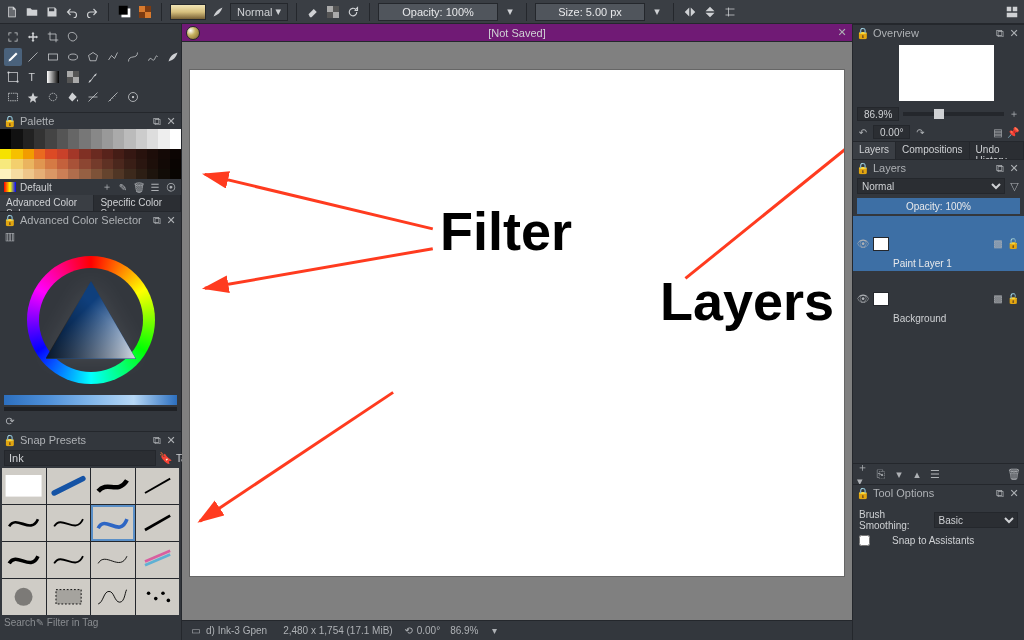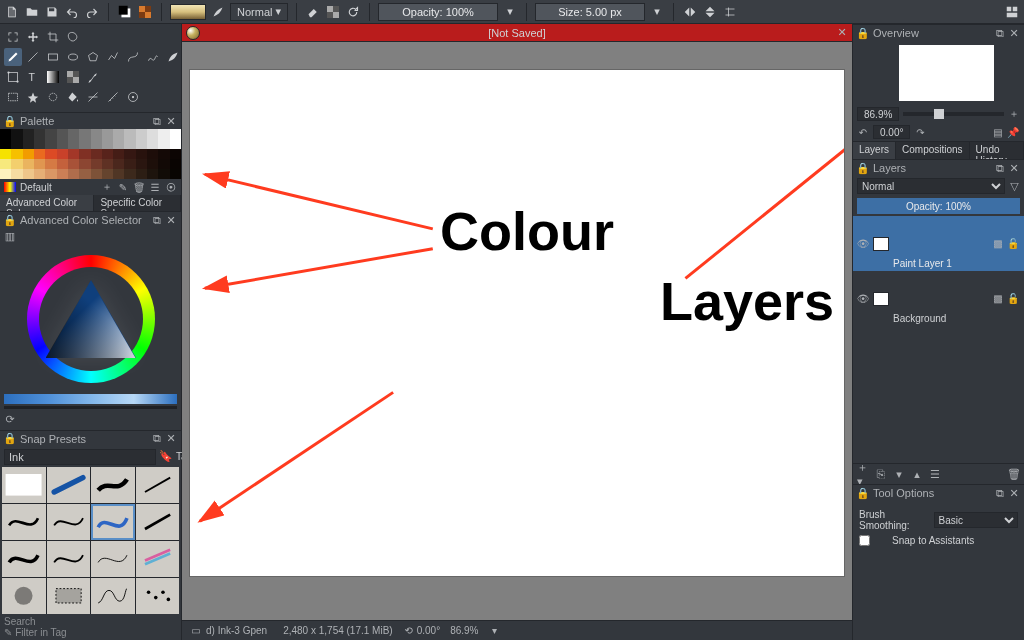--- a/index.html
+++ b/index.html
@@ -44,25 +44,25 @@
   .tri-overlay { position:absolute; width:90px; height:78px; background:linear-gradient(45deg, rgba(0,0,0,.7), transparent 60%), linear-gradient(-45deg, rgba(255,255,255,.9), transparent 60%); clip-path:polygon(50% 0,100% 100%,0 100%);}
   #hue-strip { height:10px; background:linear-gradient(90deg,#2c6fbf,#4e8fd8,#81b6ea,#b7d8f6,#2c6fbf); margin:0 4px;}
   #hue-strip2 { height:4px; background:#1f2125; margin:2px 4px 4px;}
 
   #brush-search { display:flex; gap:4px; padding:2px 4px; align-items:center; }
   #brush-search input { flex:1; background:#2b2e33; border:1px solid #24272c; color:#cfd1d4; font-size:11px; padding:1px 4px; height:16px;}
   #brush-grid { display:grid; grid-template-columns:repeat(4,1fr); grid-auto-rows:36px; gap:1px; background:#24272c; margin:0 2px;}
   .brush { background:#cfccc6; display:flex; align-items:center; justify-content:center; cursor:pointer; overflow:hidden;}
   .brush.sel { outline:2px solid #5a8fc7; outline-offset:-2px;}
   .bstroke { width:90%; height:60%; }
-  #brush-foot { padding:2px 4px; font-size:10px; color:#8a8d91; display:flex; justify-content:flex-start;flex-direction:column;}
+  #brush-foot { padding:2px 4px; font-size:10px; color:#8a8d91; display:flex; justify-content:flex-start;}
 
   
   #center { flex:1; display:flex; flex-direction:column; background:#2e3238; }
-  #doc-tab { height:18px; background:#b91c1c; display:flex; align-items:center; justify-content:center; position:relative; font-size:11px; color:#cfd1d4; border-bottom:1px solid #24272c;}
+  #doc-tab { height:18px; background:#701a75; display:flex; align-items:center; justify-content:center; position:relative; font-size:11px; color:#cfd1d4; border-bottom:1px solid #24272c;}
   #doc-tab .logo { position:absolute; left:4px; width:14px; height:14px; border-radius:50%; background:radial-gradient(circle at 30% 30%, #fff,#c5b260 40%,#7d5f2a); border:1px solid #24272c;}
   #doc-close { position:absolute; right:4px; cursor:pointer;}
   #canvas-wrap { flex:1; background:#808080; display:flex; align-items:center; justify-content:center; position:relative; padding:28px 8px 44px;}
   #canvas { background:#fff; width:100%; height:100%; position:relative; box-shadow:0 0 0 1px rgba(0,0,0,.2);}
   .canvas-text { position:absolute; font-family:"Arial Black",sans-serif; font-weight:900; color:#000; }
   .arrow { position:absolute; pointer-events:none; }
 
   #statusbar { height:20px; background:#33373d; display:flex; align-items:center; font-size:10px; color:#aeb1b5; border-top:1px solid #24272c;}
   #statusbar .sbl { padding:0 8px; display:flex; align-items:center; gap:4px;}
   #statusbar .grow { flex:1; text-align:center;}
@@ -603,21 +603,21 @@
   </div>
 
   <div id="center">
     <div id="doc-tab">
       <span class="logo"></span>
       <span>[Not Saved]</span>
       <span id="doc-close" class="mini-icon">✕</span>
     </div>
     <div id="canvas-wrap">
       <div id="canvas">
-        <span class="canvas-text" style="left:250px; top:130px; font-size:54px;">Colour</span>
+        <span class="canvas-text" style="left:250px; top:130px; font-size:54px;">Filter</span>
         <span class="canvas-text" style="left:470px; top:200px; font-size:54px;">Layers</span>
 
         <svg class="arrow" style="left:0;top:0;width:100%;height:100%;" viewBox="0 0 660 500">
           <defs>
               <marker id="ah" markerWidth="10" markerHeight="10" refX="8" refY="3" orient="auto">
                 <path d="M0 0 9 3 0 6z" fill="#ff3b1f"></path>
               </marker>
             </defs>
           <g stroke="#ff3b1f" stroke-width="3" fill="none" marker-end="url(#ah)">
             <path d="M245 155 15 100"></path>

